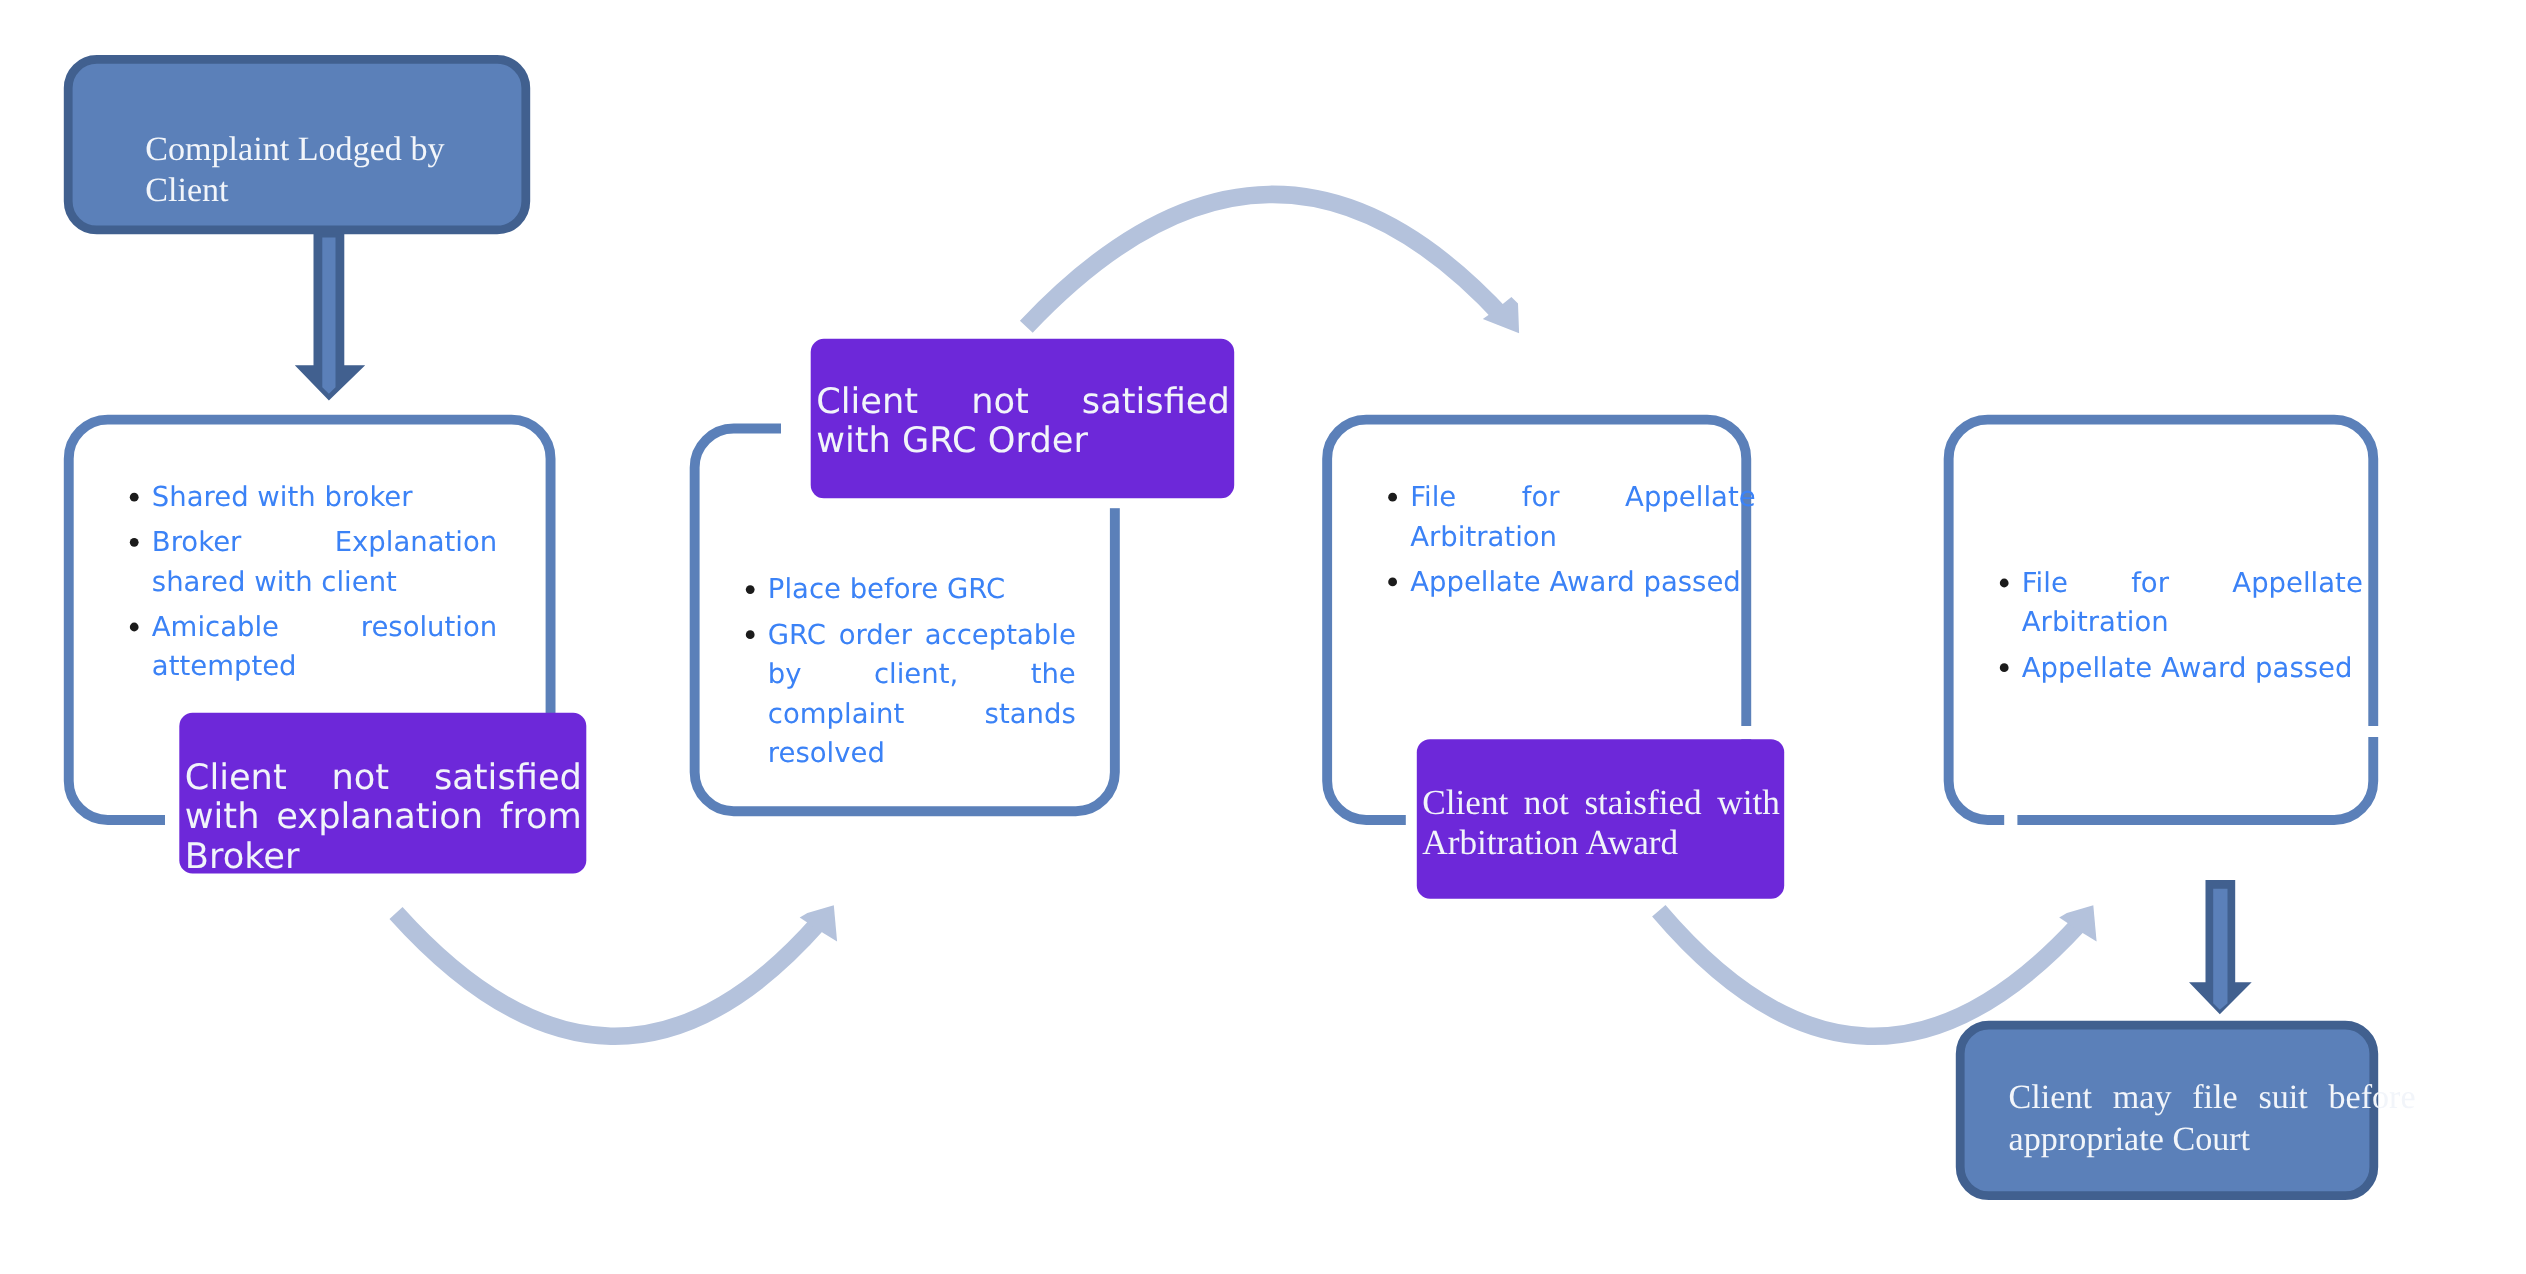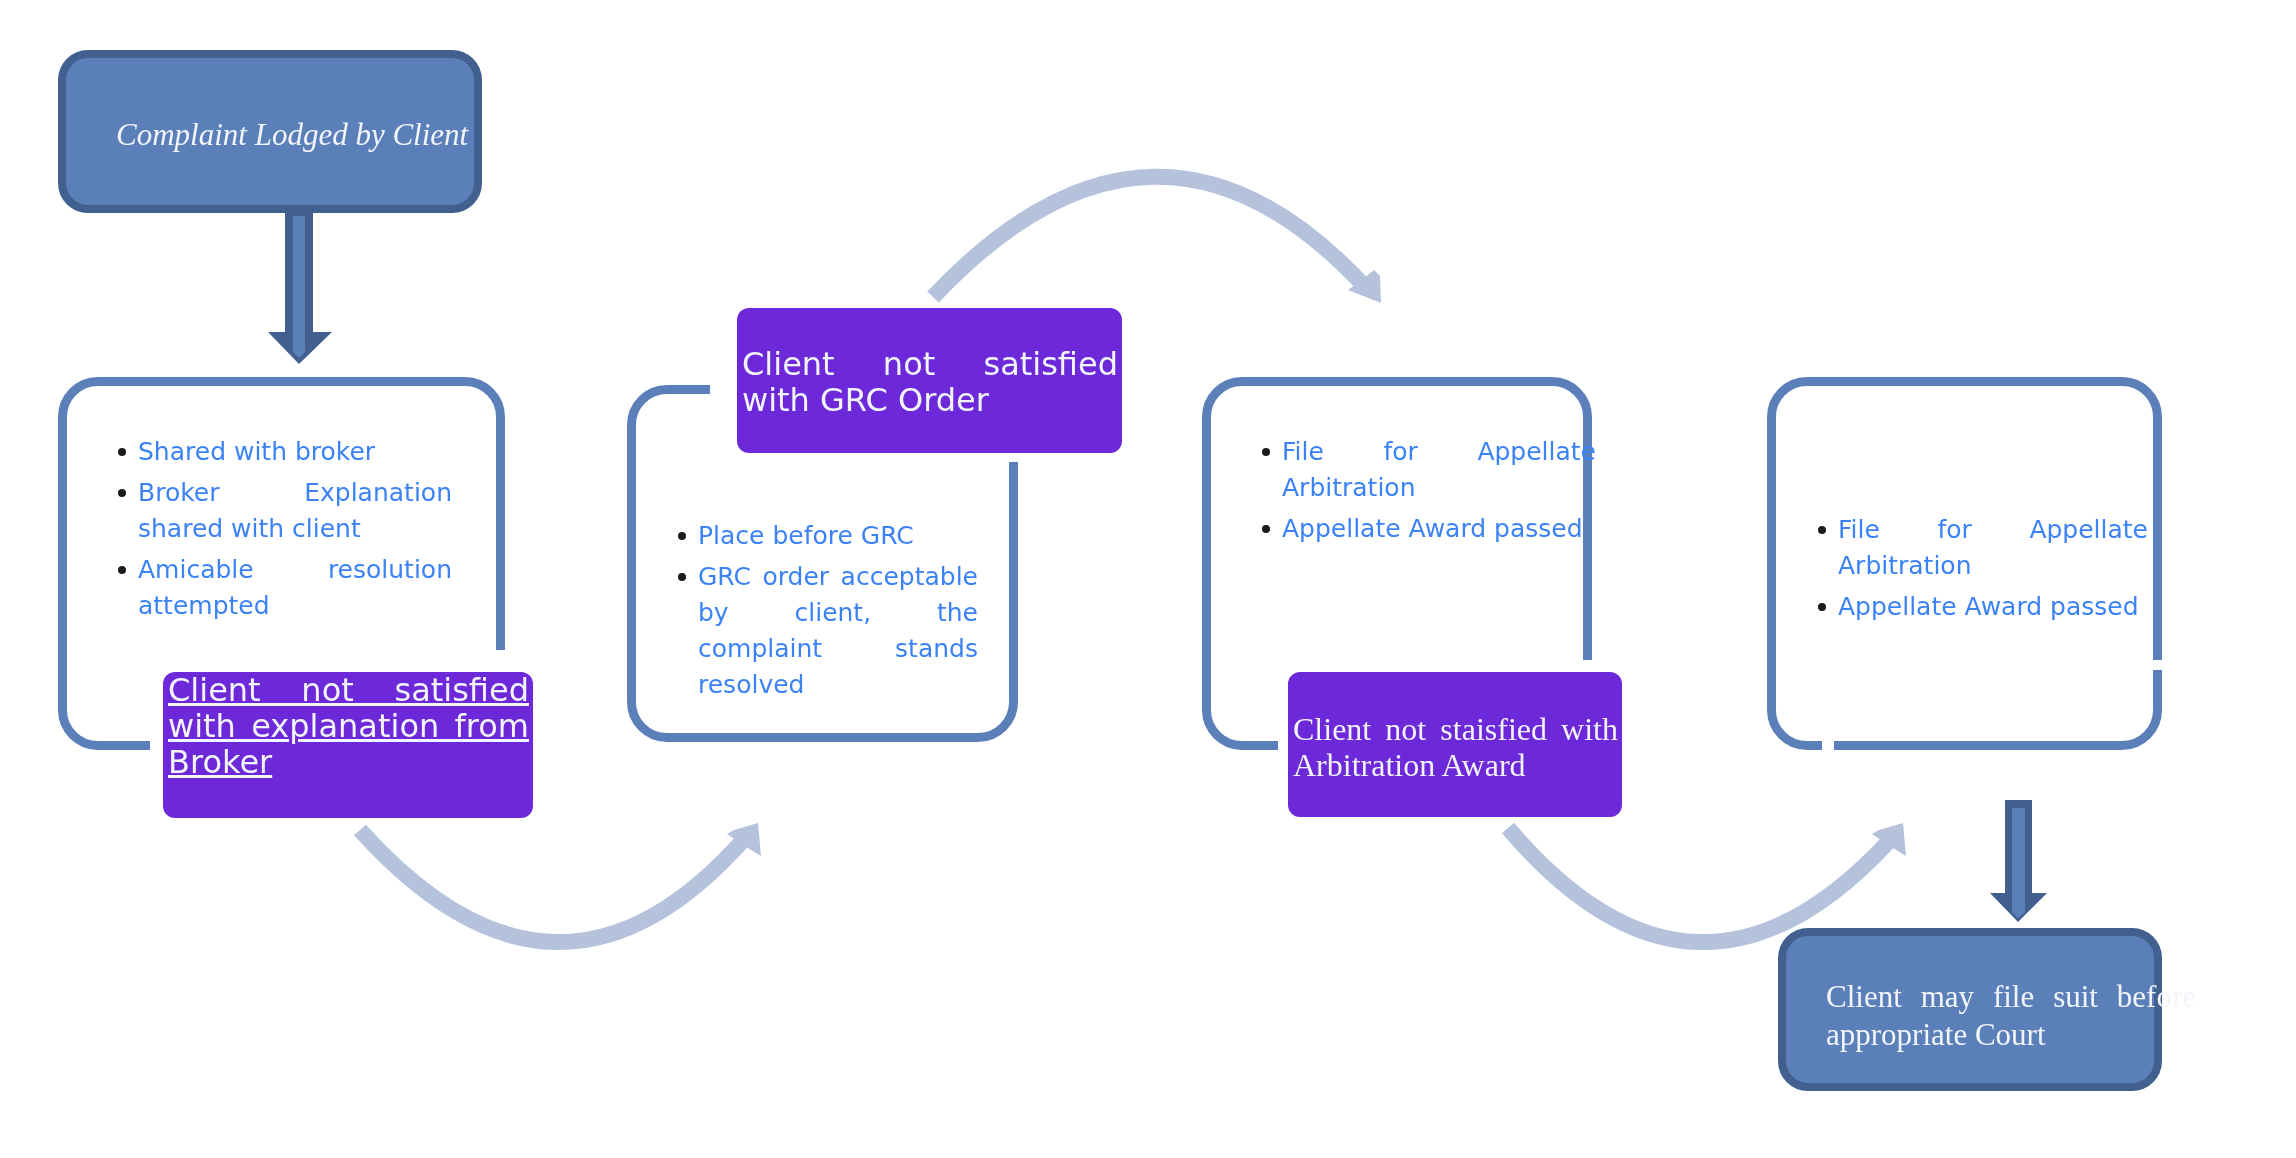--- a/index.html
+++ b/index.html
@@ -49,32 +49,32 @@
       <path d="M 285 210 L 313 210 L 313 332 L 332 332 L 299 364 L 268 332 L 285 332 Z" fill="#41608f"></path>
       <path d="M 293 216 L 305 216 L 305 352 L 299 358 L 293 352 Z" fill="#5b80b9"></path>
     </g>
     <g>
       <path d="M 2005 800 L 2032 800 L 2032 893 L 2047 893 L 2018 922 L 1990 893 L 2005 893 Z" fill="#41608f"></path>
       <path d="M 2012 808 L 2025 808 L 2025 912 L 2018 918 L 2012 912 Z" fill="#5b80b9"></path>
     </g>
   </svg>
 
   <div class="terminal" style="left:58px; top:50px; width:424px; height:163px;">
-    <div class="txt" style="left:50px; top:58px;font-style:italic;">Complaint Lodged by Client</div>
+    <div class="txt" style="left:66px; top:58px;">Complaint Lodged by Client</div>
   </div>
 
   <div class="frame" style="left:58px; top:377px; width:447px; height:373px;"></div>
   <ul class="bullets" style="left:118px; top:434px; width:334px;">
     <li><span class="dot"></span><span>Shared with broker</span></li>
     <li><span class="dot"></span><span>Broker Explanation shared with client</span></li>
     <li><span class="dot"></span><span>Amicable resolution attempted</span></li>
   </ul>
   <div class="gap" style="left:150px; top:650px; width:400px; height:22px;"></div>
   <div class="gap" style="left:150px; top:672px; width:14px; height:90px;"></div>
-  <div class="label" style="left:163px; top:672px; width:370px; height:146px; text-decoration:underline;">
+  <div class="label" style="left:163px; top:648px; width:370px; height:146px; padding-top:40px;">
     <div class="txt">Client not satisfied with explanation from Broker</div>
   </div>
 
   <div class="frame" style="left:627px; top:385px; width:391px; height:357px;"></div>
   <div class="gap" style="left:710px; top:370px; width:320px; height:92px;"></div>
   <ul class="bullets" style="left:678px; top:518px; width:300px;">
     <li><span class="dot"></span><span>Place before GRC</span></li>
     <li><span class="dot"></span><span>GRC order acceptable by client, the complaint stands resolved</span></li>
   </ul>
   <div class="label" style="left:737px; top:308px; width:385px; height:145px; padding-top:38px;">

